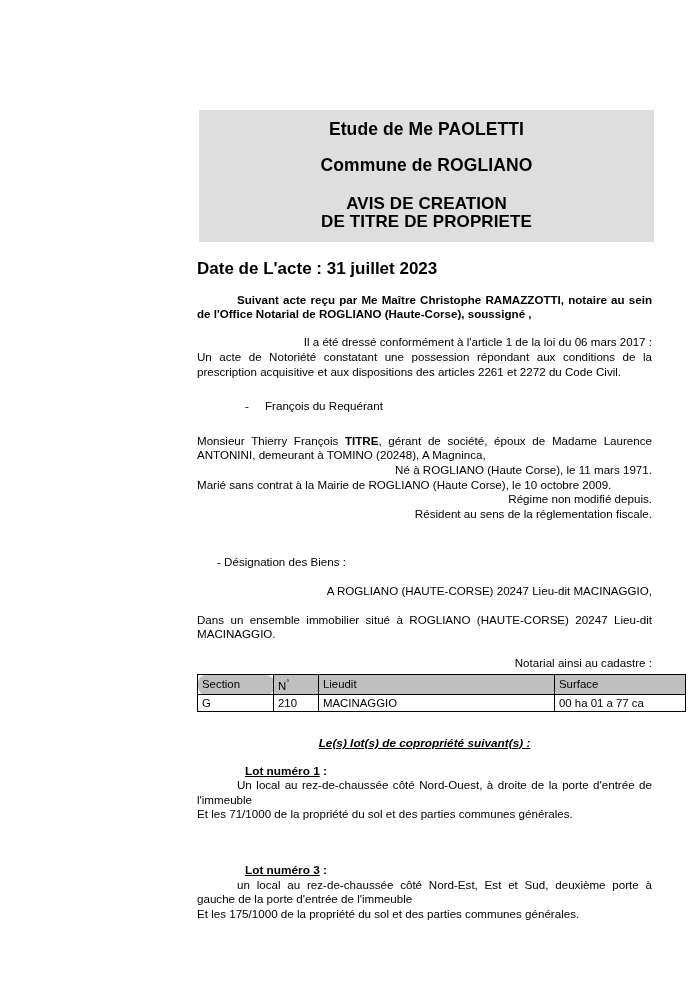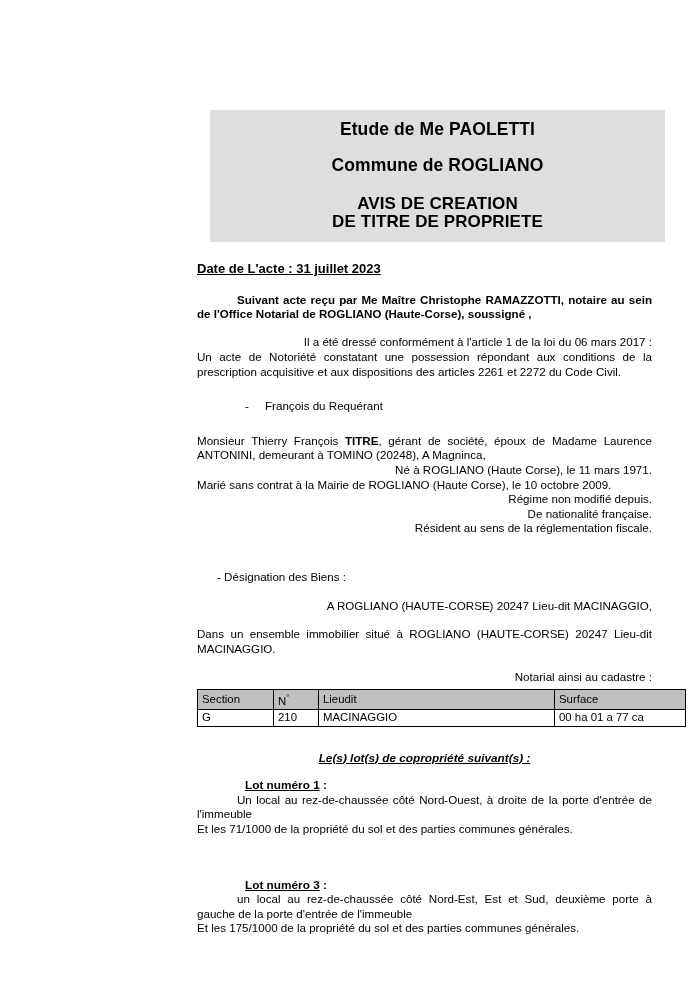--- a/index.html
+++ b/index.html
@@ -21,21 +21,21 @@
     left: 0;
     top: 0;
     width: 699px;
     height: 989px;
     background: #ffffff;
   }
 
   
   .header-block {
     position: absolute;
-    left: 210px;
+    left: 199px;
     top: 110px;
     width: 455px;
     padding: 10px 0 12px 0;
     background: #dedede;
     text-align: center;
   }
   .header-line {
     font-weight: bold;
     font-size: 17.5px;
     line-height: 1.05;
@@ -51,22 +51,21 @@
     position: absolute;
     left: 197px;
     top: 262px;
     width: 455px;
     font-size: 11.6px;
     line-height: 14.6px;
   }
 
   .date-line {
     font-weight: bold;
-    font-size: 13px;
-    text-decoration: underline;
+    font-size: 17px;
     margin: 0 0 16px 0;
     display: inline-block;
   }
 
   p { margin: 0; }
 
   .p-bold-just {
     font-weight: bold;
     text-align: justify;
     text-indent: 40px;
@@ -117,21 +116,21 @@
     line-height: 13px;
     overflow: hidden;
     white-space: nowrap;
   }
   .cadastre-table thead th {
     background: #bfbfbf;
   }
   .cadastre-table tbody td {
     background: #ffffff;
   }
-  .col-section { width: 67px; }
+  .col-section { width: 67px; border-radius: 8px; }
   .col-num     { width: 36px; }
   .col-lieudit { width: 227px; }
   .col-surface { width: 122px; }
   .sup { font-size: 8px; vertical-align: super; }
 
   
   .lots-title {
     text-align: center;
     font-weight: bold;
     font-size: 11.8px;
@@ -187,21 +186,20 @@
     <div class="spacer-md"></div>
 
     <p class="bullet-line"><span class="bullet-dash">-</span><span>François du Requérant</span></p>
 
     <div class="spacer-md"></div>
 
     <p class="p-just"><span>Monsieur Thierry François </span><b>TITRE</b><span>, gérant de société, époux de Madame Laurence ANTONINI, demeurant à TOMINO (20248), A Magninca,</span></p>
     <p class="p-left">Né à ROGLIANO (Haute Corse), le 11 mars 1971.</p>
     <p class="p-just">Marié sans contrat à la Mairie de ROGLIANO (Haute Corse), le 10 octobre 2009.</p>
     <p class="p-left">Régime non modifié depuis.</p>
-    <p class="p-left">De nationalité française.</p>
     <p class="p-left">Résident au sens de la réglementation fiscale.</p>
 
     <div class="spacer-xl"></div>
 
     <p class="dash-line">- Désignation des Biens :</p>
 
     <div class="spacer-sm"></div>
 
     <p class="p-left">A ROGLIANO (HAUTE-CORSE) 20247 Lieu-dit MACINAGGIO,</p>
 

